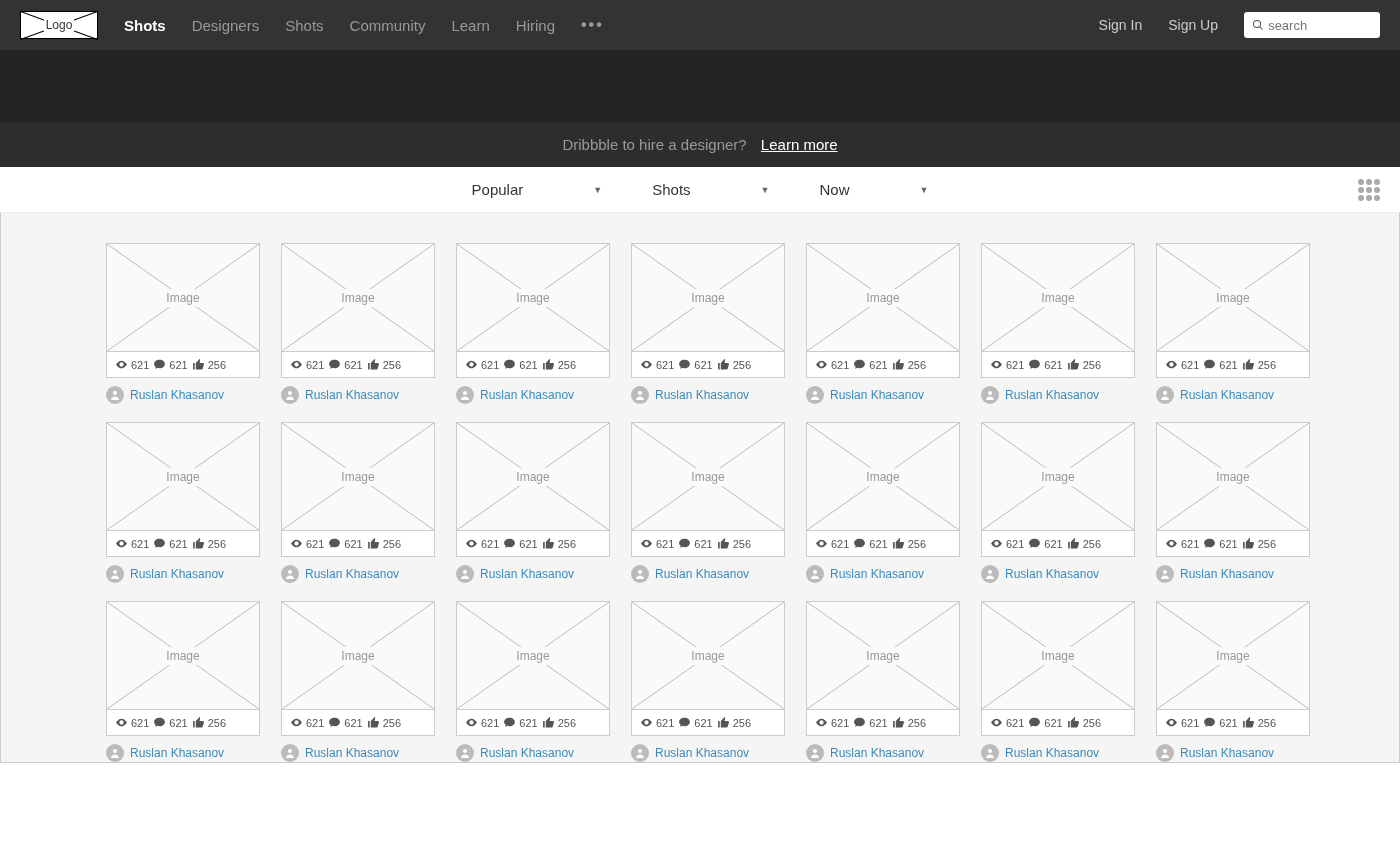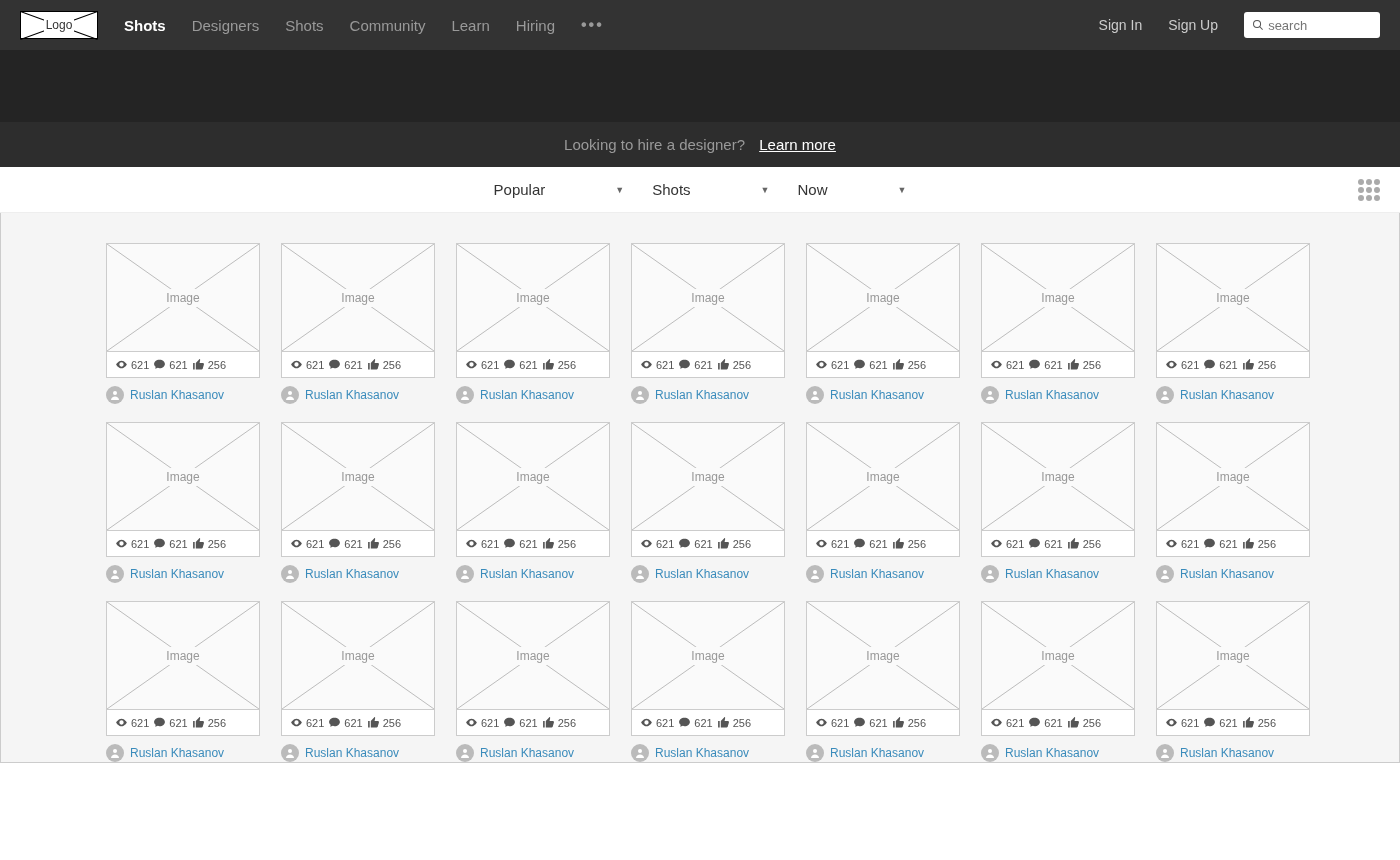--- a/index.html
+++ b/index.html
@@ -83,21 +83,21 @@
   .hire-q { color: #999; }
   .hire-link { color: #fff; text-decoration: underline; margin-left: 10px; cursor: pointer; }
   
   
   .filter-bar {
     background: #fff;
     border-bottom: 1px solid #eee;
     display: flex;
     align-items: center;
     justify-content: center;
-    gap: 28px;
+    gap: 50px;
     padding: 14px 20px;
     position: relative;
   }
   .filter-drop {
     display: flex;
     align-items: center;
     gap: 70px;
     font-size: 15px;
     color: #333;
     cursor: pointer;
@@ -190,21 +190,21 @@
         <line x1="21" y1="21" x2="15" y2="15"></line>
       </svg>
     <input type="text" placeholder="search" style="">
   </div>
 </div>
 
 <div class="hero">
 </div>
 
 <div class="hire-bar">
-  <span class="hire-q">Looking to hire a designer?</span>
+  <span class="hire-q">Dribbble to hire a designer?</span>
   <span class="hire-link">Learn more</span>
 </div>
 
 <div class="filter-bar">
   <div class="filter-drop">
     <span>Popular</span>
     <span class="tri">▼</span>
   </div>
   <div class="filter-drop">
     <span>Shots</span>

